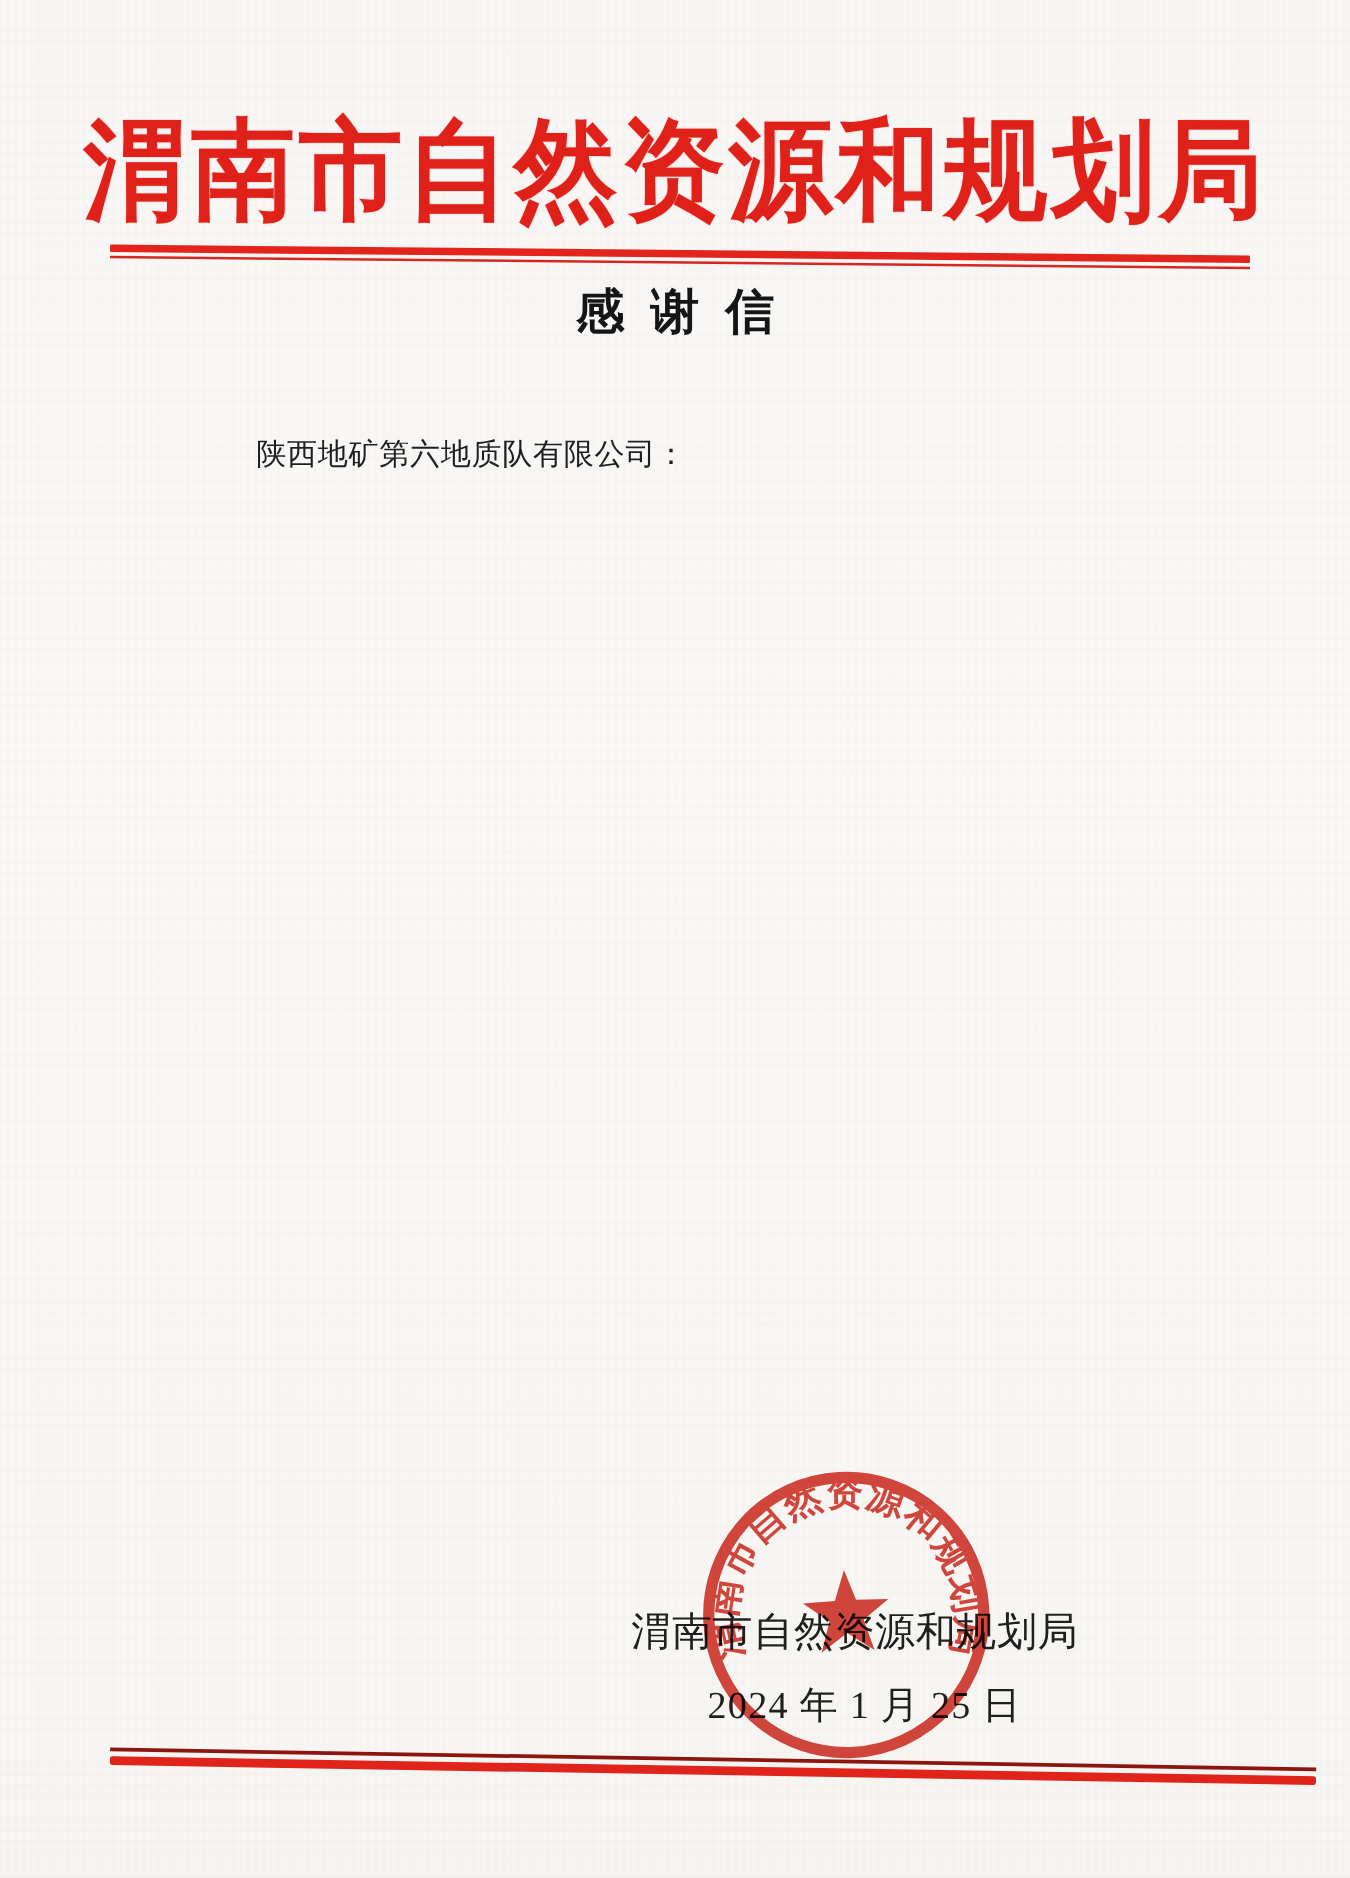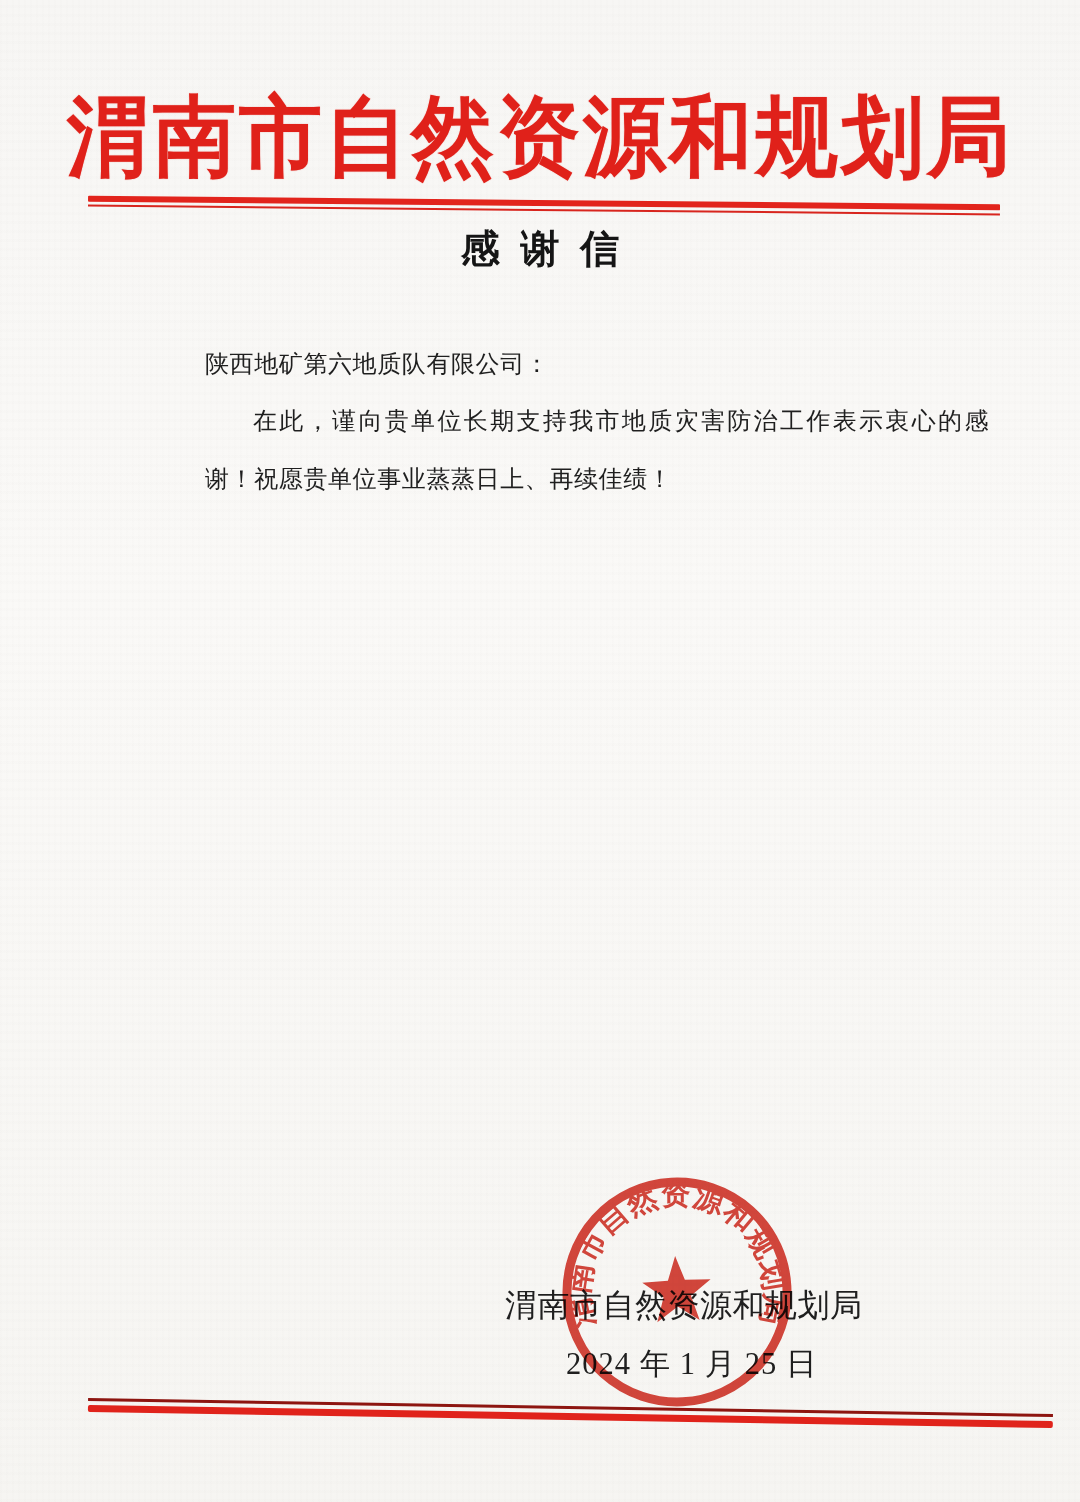--- a/index.html
+++ b/index.html
@@ -98,21 +98,20 @@
   <div class="header-rule">
     <div class="thick"></div>
     <div class="gap"></div>
     <div class="thin"></div>
   </div>
 
   <h2 class="letter-title">感 谢 信</h2>
 
   <div class="letter-body">
     <p class="salutation">陕西地矿第六地质队有限公司：</p>
-    <p class="para">在此，谨向贵单位长期支持我市地质灾害防治工作表示衷心的感谢！祝愿贵单位事业蒸蒸日上、再续佳绩！</p>
   </div>
 
   <div class="signature-line">渭南市自然资源和规划局</div>
   <div class="date-line">2024 年 1 月 25 日</div>
 
   <svg class="stamp" viewBox="0 0 240 240" xmlns="http://www.w3.org/2000/svg">
     <g fill="none" stroke="#d5382d">
       <circle cx="120" cy="120" r="110" stroke-width="9"></circle>
     </g>
     <polygon points="120,84 128.5,108.3 154.2,108.9 133.7,124.5 141.2,149.1 120,134.4 98.8,149.1 106.3,124.5 85.8,108.9 111.5,108.3" fill="#d5382d"></polygon>

